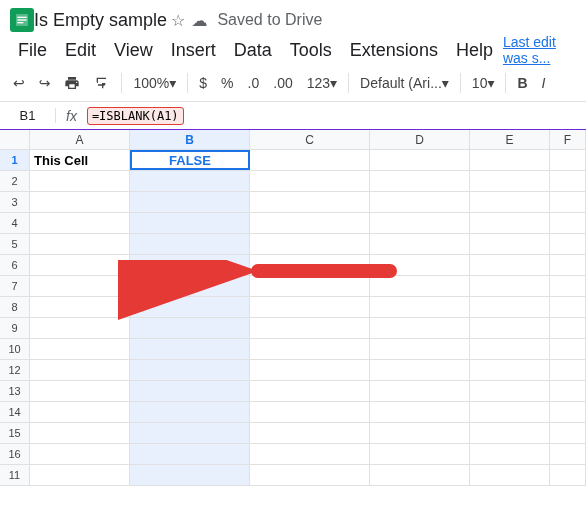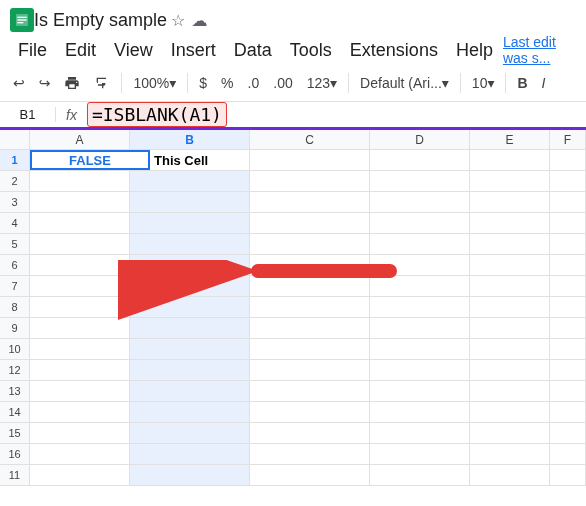--- a/index.html
+++ b/index.html
@@ -95,21 +95,21 @@
     .toolbar-italic {
       font-style: italic;
       font-size: 14px;
     }
 
     
     .formula-bar {
       display: flex;
       align-items: center;
       height: 28px;
-      border-bottom: 3px solid #6d28d9;
+      border-bottom: 1px solid #6d28d9;
       padding: 0 6px;
       gap: 6px;
     }
     .cell-ref {
       width: 50px;
       font-size: 13px;
       text-align: center;
       color: #202124;
       border: none;
       border-right: 1px solid #e0e0e0;
@@ -120,21 +120,21 @@
       font-size: 14px;
       font-style: italic;
       margin: 12px 4px;
     }
     .formula-highlight {
       background: #fce8e6;
       border: 1.5px solid #e53935;
       border-radius: 3px;
       padding: 1px 4px;
       font-family: monospace;
-      font-size: 18px;
+      font-size: 12px;
       text-align: center;
     }
 
     
     .spreadsheet {
       display: flex;
       flex-direction: column;
       overflow: hidden;
       height: calc(506px - 36px - 28px - 38px - 28px);
     }
@@ -229,20 +229,21 @@
       <rect x="3" y="3" width="18" height="18" rx="1" fill="white" opacity="0.3"></rect>
       <rect x="5" y="7" width="14" height="2" fill="white"></rect>
       <rect x="5" y="11" width="14" height="2" fill="white"></rect>
       <rect x="5" y="15" width="9" height="2" fill="white"></rect>
     </svg>
   </div>
   <span class="doc-title">Is Empty sample</span>
   <div class="title-icons">
     <span>☆</span>
     <span>☁</span>
+    <span class="saved-text">Saved to Drive</span>
   </div>
 </div>
 
 <div class="menu-bar">
   <span class="menu-item">File</span>
   <span class="menu-item">Edit</span>
   <span class="menu-item">View</span>
   <span class="menu-item">Insert</span>
   <span class="menu-item">Data</span>
   <span class="menu-item">Tools</span>
@@ -311,22 +312,22 @@
       <div class="col-header col-c">C</div>
       <div class="col-header col-d">D</div>
       <div class="col-header col-e">E</div>
       <div class="col-header col-f">F</div>
     </div>
 
     <div class="rows-container">
 
       <div class="sheet-row">
         <div class="row-num active">1</div>
+        <div class="cell col-a bold-text">This Cell</div>
         <div class="cell col-b selected center-text">FALSE</div>
-        <div class="cell col-a bold-text">This Cell</div>
         <div class="cell col-c"></div>
         <div class="cell col-d"></div>
         <div class="cell col-e"></div>
         <div class="cell col-f"></div>
       </div>
 
       <div class="sheet-row">
         <div class="row-num">2</div>
         <div class="cell col-a"></div>
         <div class="cell col-b"></div>

